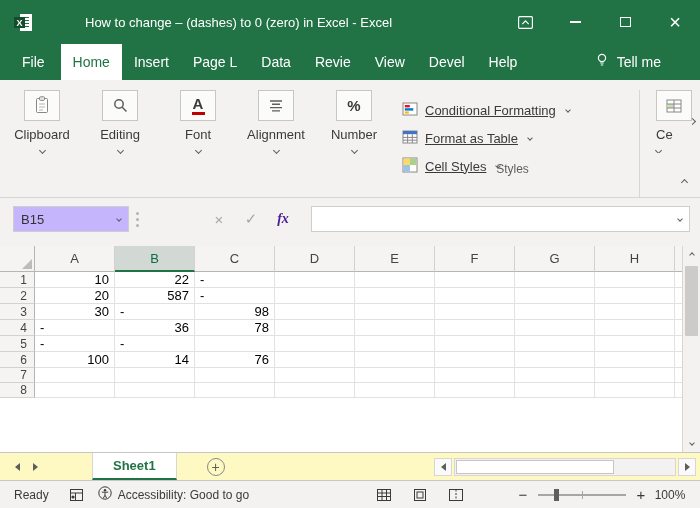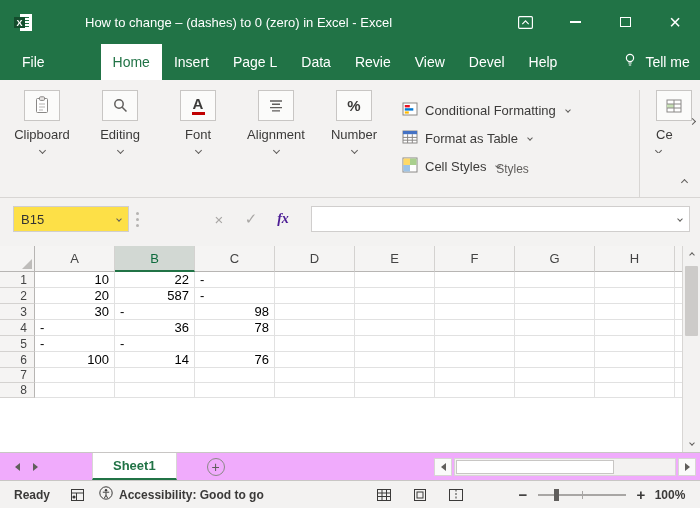--- a/index.html
+++ b/index.html
@@ -20,47 +20,47 @@
   .titlebar{flex:0 0 44px;background:#217346;color:#fff;display:flex;align-items:center;position:relative;}
   .excel-logo{margin-left:13px;display:flex;}
   .title{position:absolute;left:85px;top:0;height:44px;display:flex;align-items:center;font-size:13px;white-space:nowrap;}
   .win-controls{margin-left:auto;display:flex;height:100%;}
   .winbtn{width:50px;height:100%;display:flex;align-items:center;justify-content:center;cursor:pointer;}
   .winbtn.close{font-size:20px;font-weight:400;}
   .min-glyph{width:11px;height:2px;background:#fff;}
   .max-glyph{width:11px;height:10px;border:1.3px solid #fff;}
 
   
-  .tabrow{flex:0 0 36px;background:#217346;color:#fff;display:flex;align-items:stretch;font-size:14px;gap:40px;}
+  .tabrow{flex:0 0 36px;background:#217346;color:#fff;display:flex;align-items:stretch;font-size:14px;}
   .rtab{padding:0 12px;display:flex;align-items:center;cursor:pointer;white-space:nowrap;}
   .rtab.file{padding:0 16px;margin-left:6px;}
   .rtab.active{background:#fff;color:#217346;}
   .tellme{margin-left:auto;}
   .tellme,.share{display:flex;align-items:center;gap:7px;padding:0 13px;cursor:pointer;white-space:nowrap;}
 
   
   .ribbon{flex:0 0 118px;background:#f3f2f1;border-bottom:1px solid #d8d6d4;position:relative;display:flex;align-items:flex-start;padding:10px 0 0 10px;gap:14px;}
   .rgroup{display:flex;flex-direction:column;align-items:center;gap:6px;width:64px;cursor:pointer;}
   .iconbox{width:36px;height:31px;border:1px solid #c8c6c4;background:#fbfbfa;display:flex;align-items:center;justify-content:center;}
   .glabel{font-size:13px;color:#3b3a39;white-space:nowrap;}
   .font-a{font-size:15px;font-weight:bold;color:#3b3a39;line-height:1;display:flex;flex-direction:column;align-items:center;}
   .font-a i{display:block;width:13px;height:3px;margin-top:1px;}
   .pct{font-size:15px;font-weight:bold;color:#3b3a39;}
   .styles-group{position:relative;width:225px;height:104px;display:flex;flex-direction:column;padding-top:6px;}
-  .style-item{display:flex;align-items:center;gap:7px;height:28px;font-size:13px;color:#3b3a39;padding-left:2px;cursor:pointer;white-space:nowrap;}
+  .style-item{display:flex;align-items:center;gap:7px;height:28px;font-size:13px;color:#3b3a39;padding-left:2px;cursor:pointer;white-space:nowrap;text-decoration:underline;}
   .style-item .chev{margin-left:3px;}
   .styles-label{position:absolute;bottom:18px;width:100%;text-align:center;font-size:12px;color:#605e5c;}
   .vsep{width:1px;align-self:stretch;background:#d8d6d4;}
   .rgroup.cells{width:40px;overflow:hidden;align-items:flex-start;padding-left:2px;}
   .ribbon-scroll{position:absolute;right:5px;top:32px;cursor:pointer;}
   .ribbon-collapse{position:absolute;right:13px;bottom:9px;cursor:pointer;}
 
   
   .formulabar{flex:0 0 48px;background:#f3f2f1;display:flex;align-items:center;padding:0 10px 6px 13px;}
-  .namebox{width:116px;height:26px;background:#fde047;border:1px solid #d0cecd;display:flex;align-items:center;padding:0 7px;color:#333;cursor:pointer;}
+  .namebox{width:116px;height:26px;background:#c4b5fd;border:1px solid #d0cecd;display:flex;align-items:center;padding:0 7px;color:#333;cursor:pointer;}
   .namebox .chev{margin-left:auto;}
   .fb-sep{width:16px;display:flex;flex-direction:column;align-items:center;gap:3px;}
   .fb-sep i{width:3px;height:3px;border-radius:50%;background:#b5b3b1;}
   .fb-btns{margin-left:58px;display:flex;}
   .fb-btn{width:32px;height:26px;display:flex;align-items:center;justify-content:center;color:#a8a6a4;font-size:15px;cursor:pointer;}
   .fb-btn.fx{color:#4c1d95;font-style:italic;font-family:"Liberation Serif",serif;font-weight:bold;font-size:14px;}
   .formula-input{flex:1;height:26px;background:#fff;border:1px solid #d0cecd;display:flex;align-items:center;padding:0 7px;margin-left:12px;cursor:text;}
   .formula-input .chev{margin-left:auto;}
 
   
@@ -75,34 +75,34 @@
   .grow{display:flex;flex:0 0 24px;}
   .rowhdr{flex:0 0 35px;background:#f5f4f3;border-right:1px solid #b7b5b3;border-bottom:1px solid #d4d2d0;display:flex;align-items:center;justify-content:flex-end;padding-right:7px;color:#444;font-size:12px;cursor:pointer;}
   .cell{flex:0 0 80px;border-right:1px solid #e1e1e1;border-bottom:1px solid #e1e1e1;font-size:13px;color:#000;display:flex;align-items:center;justify-content:flex-end;padding:0 5px;cursor:cell;}
   .cell.dash{justify-content:flex-start;}
   .vscroll{position:absolute;top:0;right:0;bottom:0;width:18px;background:#f3f2f1;border-left:1px solid #d8d6d4;cursor:pointer;}
   .vs-btn{height:18px;display:flex;align-items:center;justify-content:center;}
   .vs-btn.bottom{position:absolute;bottom:0;left:0;right:0;}
   .vs-thumb{position:absolute;top:20px;left:2px;right:2px;height:70px;background:#cdcbc9;border-radius:1px;}
 
   
-  .sheetbar{flex:0 0 28px;background:#f0abfc;border-top:1px solid #c8c6c4;display:flex;align-items:stretch;}
+  .sheetbar{flex:0 0 28px;background:#fef9c3;border-top:1px solid #c8c6c4;display:flex;align-items:stretch;}
   .snav{width:18px;display:flex;align-items:center;justify-content:center;cursor:pointer;}
   .snav:first-child{margin-left:8px;}
   .tabspacer{width:48px;}
   .sheettab{display:flex;align-items:center;padding:0 20px;background:#fff;border-left:1px solid #d8d6d4;border-right:1px solid #d8d6d4;cursor:pointer;}
   .sheettab.active{color:#217346;font-weight:bold;border-bottom:2px solid #217346;}
   .addsheet{width:18px;height:18px;border:1px solid #8a8886;border-radius:50%;color:#605e5c;display:flex;align-items:center;justify-content:center;font-size:14px;align-self:center;margin-left:30px;cursor:pointer;line-height:1;}
   .hscroll{margin-left:auto;margin-right:4px;width:262px;display:flex;align-items:center;gap:2px;}
   .hs-btn{width:18px;height:18px;display:flex;align-items:center;justify-content:center;background:#fafafa;border:1px solid #d8d6d4;cursor:pointer;}
   .hs-track{flex:1;height:18px;border:1px solid #d8d6d4;background:#f3f2f1;position:relative;}
   .hs-thumb{position:absolute;left:1px;top:1px;bottom:1px;width:72%;background:#fff;border:1px solid #c8c6c4;cursor:grab;}
 
   
-  .statusbar{flex:0 0 28px;background:#f3f2f1;border-top:1px solid #c8c6c4;display:flex;align-items:center;font-size:12px;color:#3b3a39;padding:0 10px;font-weight:bold;}
+  .statusbar{flex:0 0 28px;background:#f3f2f1;border-top:1px solid #c8c6c4;display:flex;align-items:center;font-size:12px;color:#3b3a39;padding:0 10px;}
   .ready{padding-left:4px;}
   .sb-macro{margin-left:20px;display:flex;cursor:pointer;}
   .accessibility{margin-left:14px;display:flex;align-items:center;gap:6px;cursor:pointer;}
   .viewbtns{margin-left:auto;margin-right:48px;display:flex;gap:16px;}
   .viewbtns span{display:flex;align-items:center;cursor:pointer;padding:2px;}
   .zoomctl{display:flex;align-items:center;}
   .zbtn{width:18px;text-align:center;font-size:15px;color:#3b3a39;cursor:pointer;}
   .ztrack{width:88px;height:2px;background:#a8a6a4;position:relative;margin:0 6px;cursor:pointer;}
   .ztick{position:absolute;left:50%;top:-3px;width:1px;height:8px;background:#a8a6a4;}
   .zthumb{position:absolute;left:18%;top:-5px;width:5px;height:12px;background:#605e5c;cursor:grab;}

